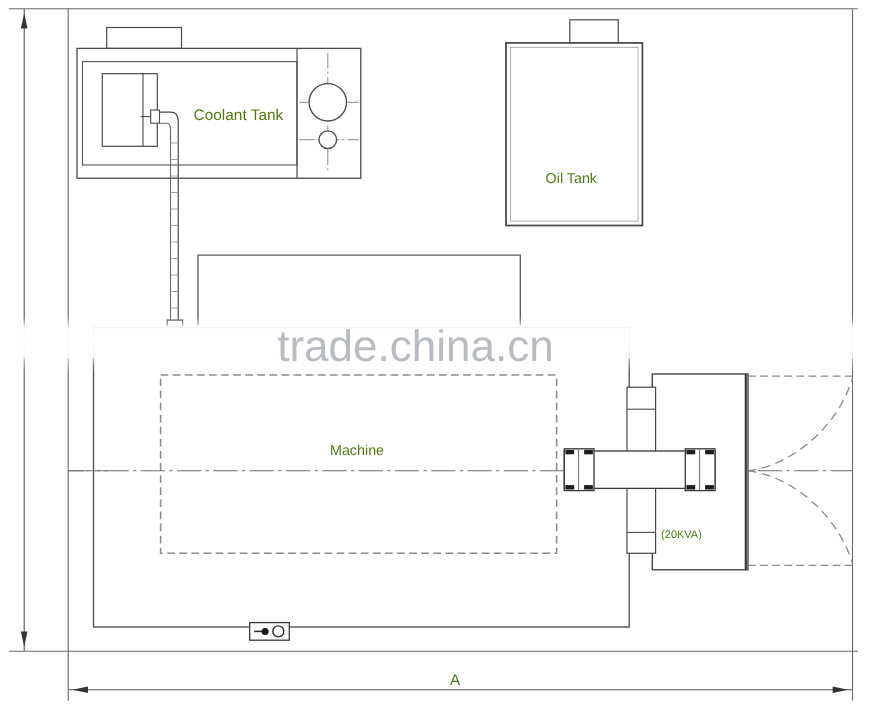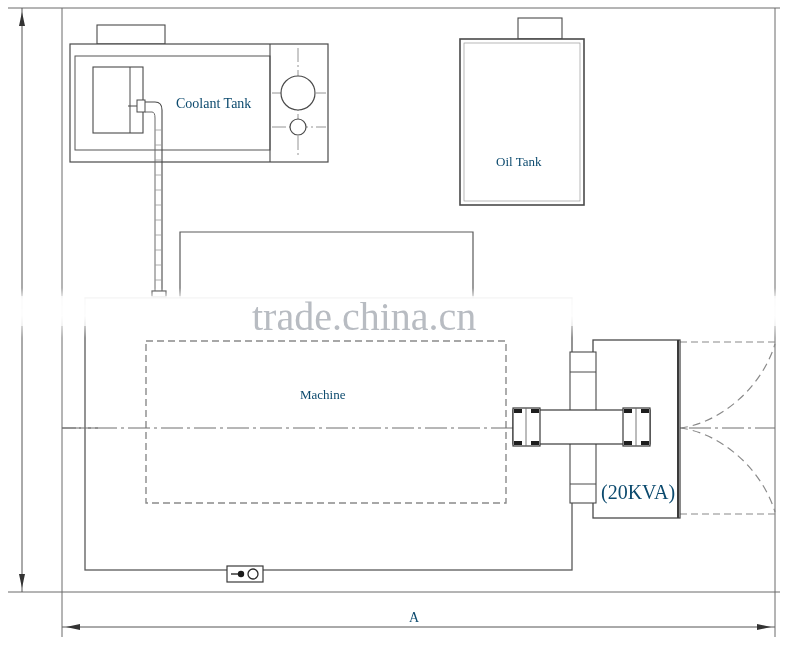--- a/index.html
+++ b/index.html
@@ -20,56 +20,56 @@
   }
   #drawing-svg {
     position: absolute;
     left: 0;
     top: 0;
     width: 800px;
     height: 659px;
   }
   .dwg-label {
     position: absolute;
-    font-family: Liberation Serif, serif;
-    color: #0c4a6e;
+    font-family: Liberation Sans, sans-serif;
+    color: #4d7c0f;
     white-space: nowrap;
     pointer-events: none;
   }
   #label-coolant-tank {
     left: 176px;
     top: 96px;
     font-size: 14px;
   }
   #label-oil-tank {
     left: 496px;
     top: 110px;
     font-size: 13px;
     margin-top: 44px;
   }
   #label-machine {
     left: 300px;
-    top: 387px;
+    top: 402px;
     font-size: 13px;
   }
   #label-transformer {
     left: 601px;
     top: 481px;
-    font-size: 20px;
+    font-size: 10px;
   }
   #label-dimension-a {
     left: 409px;
     top: 610px;
     font-size: 14px;
   }
   #watermark-text {
     position: absolute;
     left: 252px;
     top: 293px;
-    font-family: Liberation Serif, serif;
+    font-family: Liberation Sans, sans-serif;
     font-size: 40px;
     color: #b8bcc2;
     letter-spacing: 0px;
     white-space: nowrap;
     pointer-events: none;
   }
   #watermark-band {
     position: absolute;
     left: 0;
     top: 288px;

